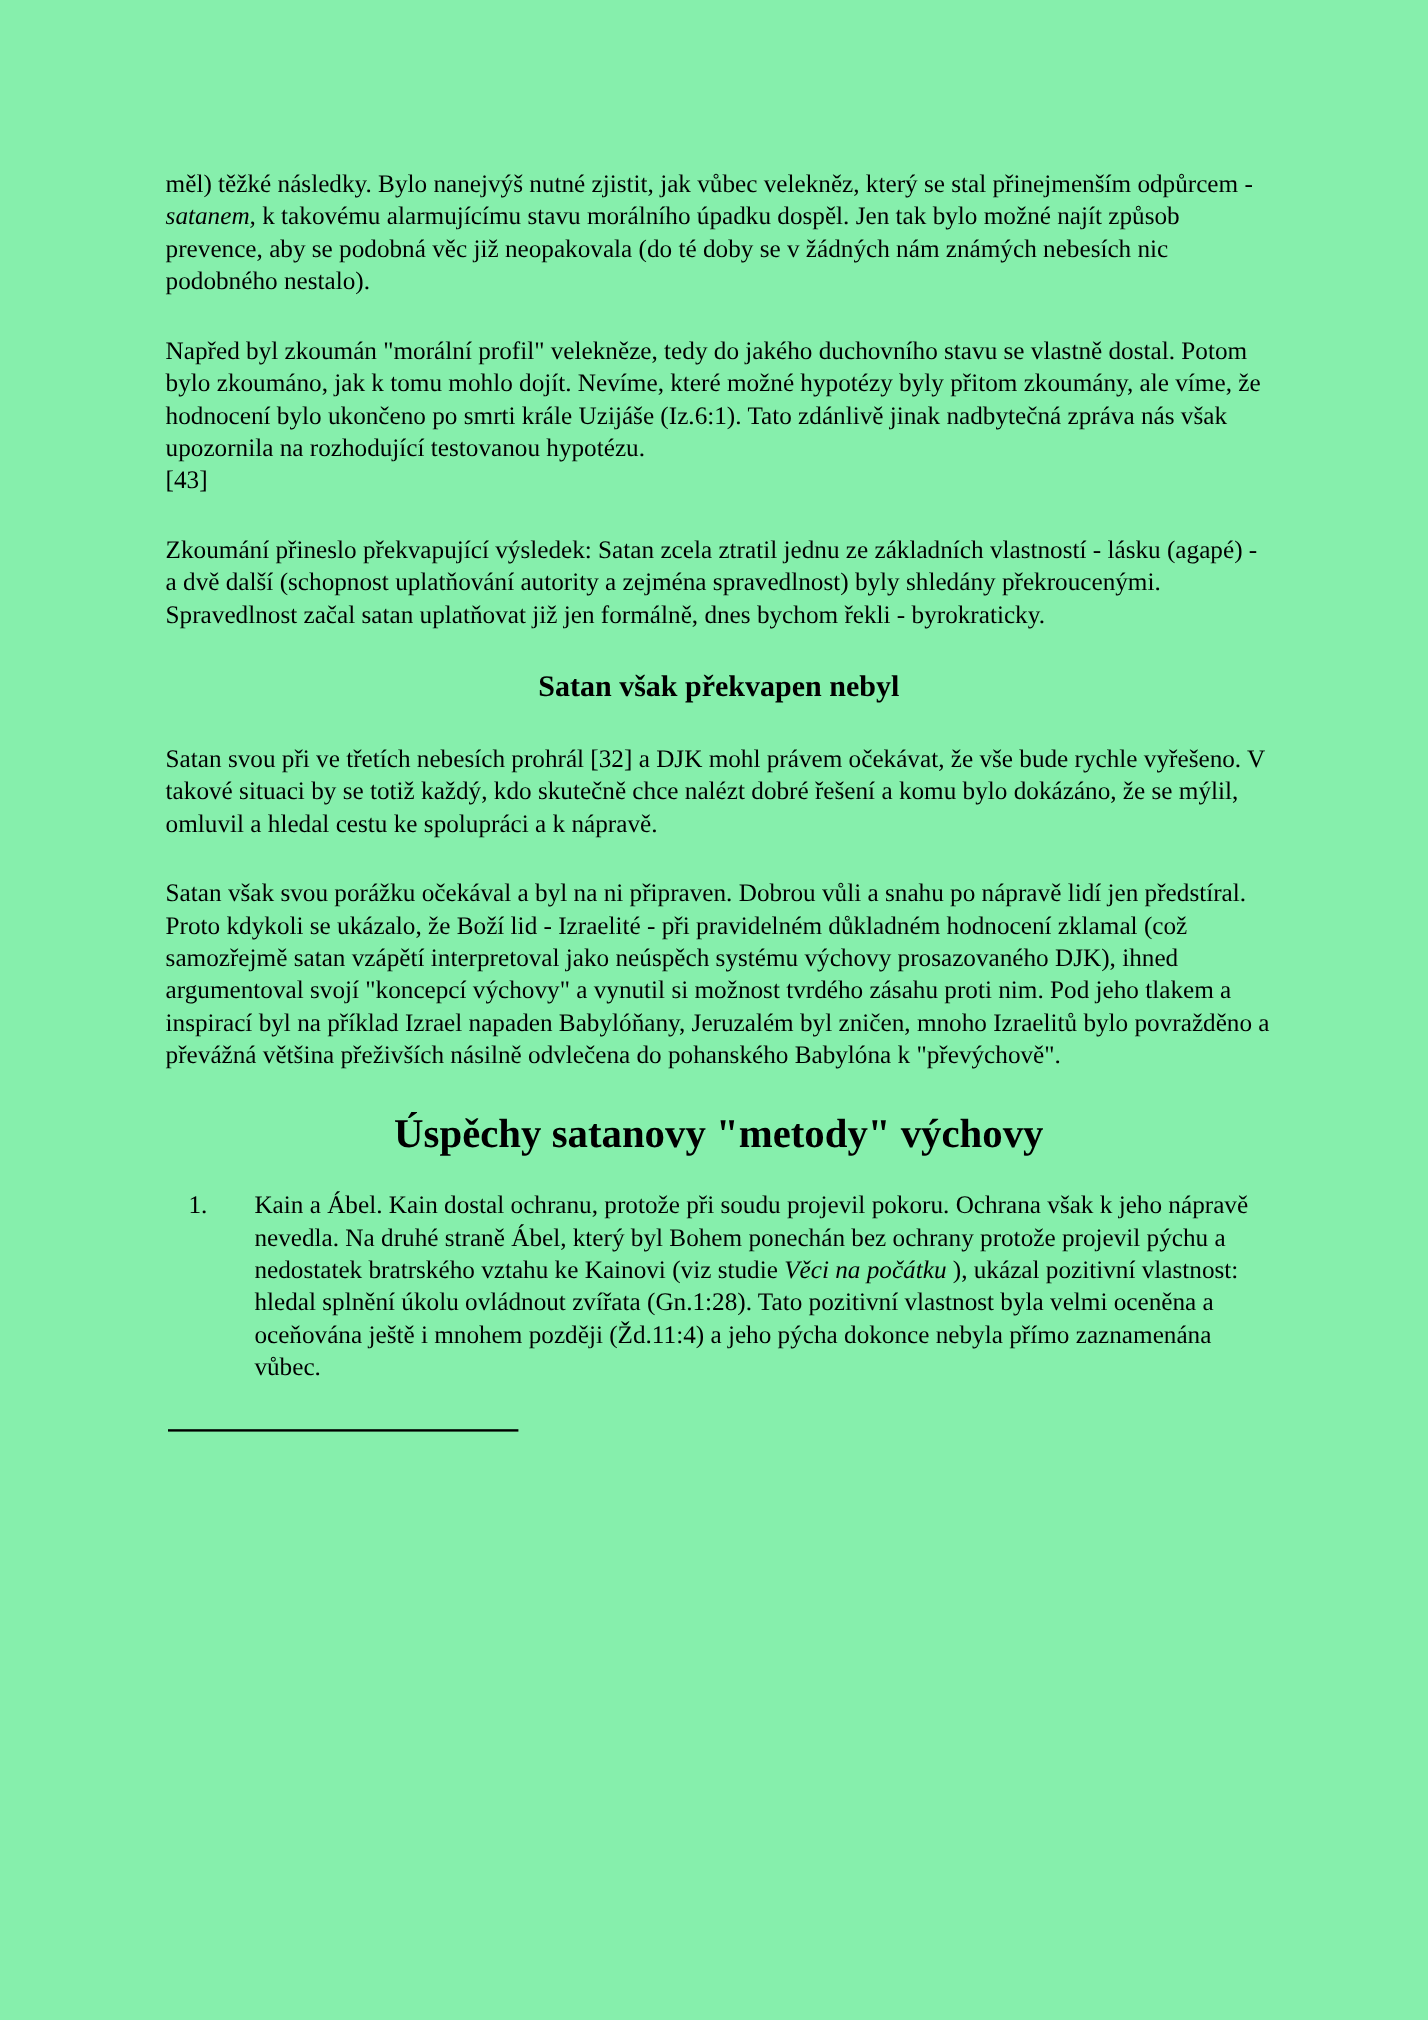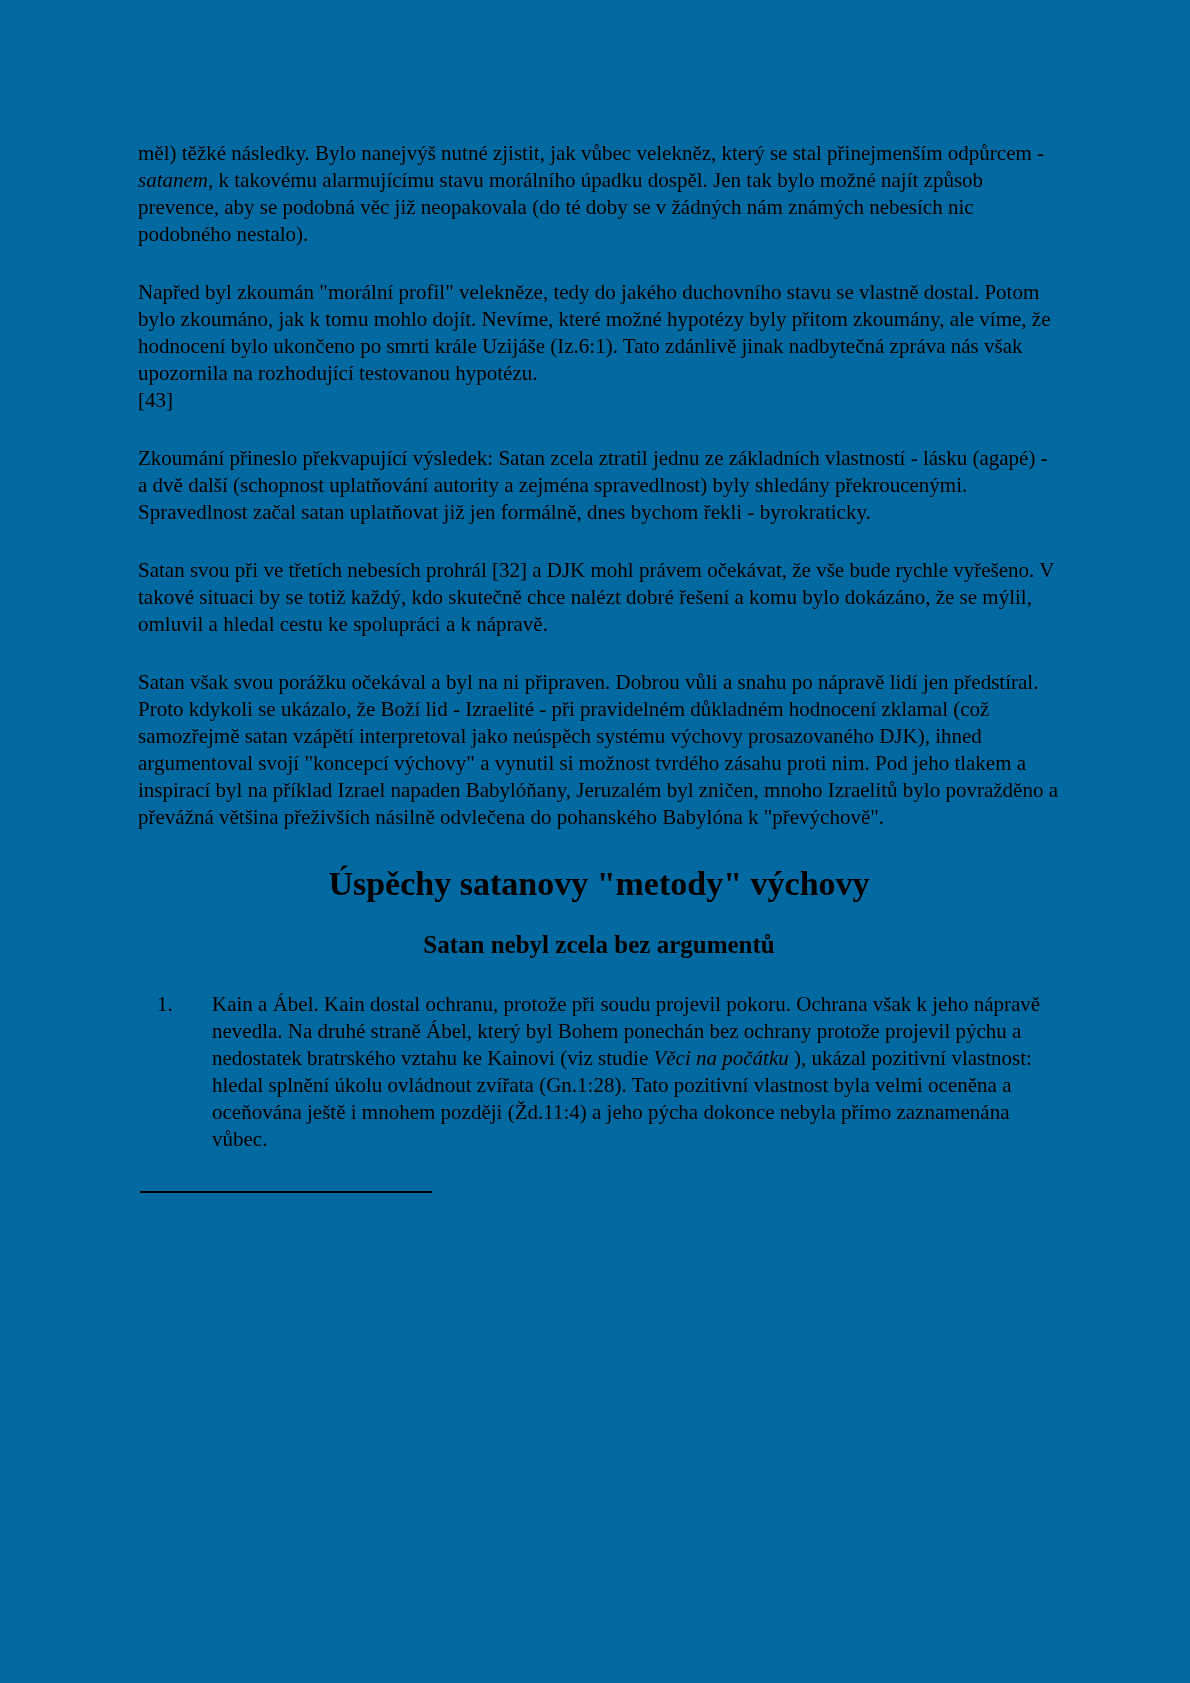--- a/index.html
+++ b/index.html
@@ -6,21 +6,21 @@
     margin: 0;
     padding: 0;
     background: #ffffff;
   }
   .page {
     position: relative;
     width: 1190px;
     height: 1683px;
     box-sizing: border-box;
     padding: 140px 130px 0 138px;
-    background: #0369a1;
+    background: #86efac;
     color: #000000;
     font-family: "Liberation Serif", "DejaVu Serif", serif;
     font-size: 21px;
     line-height: 27px;
     overflow: hidden;
   }
   p.body-par {
     margin: 0 0 31px 0;
     text-align: left;
   }
@@ -75,29 +75,29 @@
 <body>
 
 <div class="page">
 
   <p class="body-par"><span>měl) těžké následky. Bylo nanejvýš nutné zjistit, jak vůbec velekněz, který se stal přinejmenším odpůrcem - </span><span class="italic">satanem,</span><span> k takovému alarmujícímu stavu morálního úpadku dospěl. Jen tak bylo možné najít způsob prevence, aby se podobná věc již neopakovala (do té doby se v žádných nám známých nebesích nic podobného nestalo).</span></p>
 
   <p class="body-par"><span>Napřed byl zkoumán "morální profil" velekněze, tedy do jakého duchovního stavu se vlastně dostal. Potom bylo zkoumáno, jak k tomu mohlo dojít. Nevíme, které možné hypotézy byly přitom zkoumány, ale víme, že hodnocení bylo ukončeno po smrti krále Uzijáše (Iz.6:1). Tato zdánlivě jinak nadbytečná zpráva nás však upozornila na rozhodující testovanou hypotézu.</span><br><span>[43]</span></p>
 
   <p class="body-par"><span>Zkoumání přineslo překvapující výsledek: Satan zcela ztratil jednu ze základních vlastností - lásku (agapé) - a dvě další (schopnost uplatňování autority a zejména spravedlnost) byly shledány překroucenými. Spravedlnost začal satan uplatňovat již jen formálně, dnes bychom řekli - byrokraticky.</span></p>
 
+  <h3 class="section-heading">Satan však překvapen nebyl</h3>
 
   <p class="body-par"><span>Satan svou při ve třetích nebesích prohrál [32] a DJK mohl právem očekávat, že vše bude rychle vyřešeno. V takové situaci by se totiž každý, kdo skutečně chce nalézt dobré řešení a komu bylo dokázáno, že se mýlil, omluvil a hledal cestu ke spolupráci a k nápravě.</span></p>
 
   <p class="body-par"><span>Satan však svou porážku očekával a byl na ni připraven. Dobrou vůli a snahu po nápravě lidí jen předstíral. Proto kdykoli se ukázalo, že Boží lid - Izraelité - při pravidelném důkladném hodnocení zklamal (což samozřejmě satan vzápětí interpretoval jako neúspěch systému výchovy prosazovaného DJK), ihned argumentoval svojí "koncepcí výchovy" a vynutil si možnost tvrdého zásahu proti nim. Pod jeho tlakem a inspirací byl na příklad Izrael napaden Babylóňany, Jeruzalém byl zničen, mnoho Izraelitů bylo povražděno a převážná většina přeživších násilně odvlečena do pohanského Babylóna k "převýchově".</span></p>
 
 
   <h1 class="chapter-heading">Úspěchy satanovy "metody" výchovy</h1>
 
-  <h3 class="sub-heading">Satan nebyl zcela bez argumentů</h3>
 
 
   <div class="numbered-list">
     <div class="list-item">
       <span class="list-marker">1.</span>
       <div class="list-body"><span>Kain a Ábel. Kain dostal ochranu, protože při soudu projevil pokoru. Ochrana však k jeho nápravě nevedla. Na druhé straně Ábel, který byl Bohem ponechán bez ochrany protože projevil pýchu a nedostatek bratrského vztahu ke Kainovi (viz studie </span><span class="italic">Věci na počátku</span><span> ), ukázal pozitivní vlastnost: hledal splnění úkolu ovládnout zvířata (Gn.1:28). Tato pozitivní vlastnost byla velmi oceněna a oceňována ještě i mnohem později (Žd.11:4) a jeho pýcha dokonce nebyla přímo zaznamenána vůbec.</span></div>
     </div>
   </div>
 
   <div class="footnote-rule"></div>

